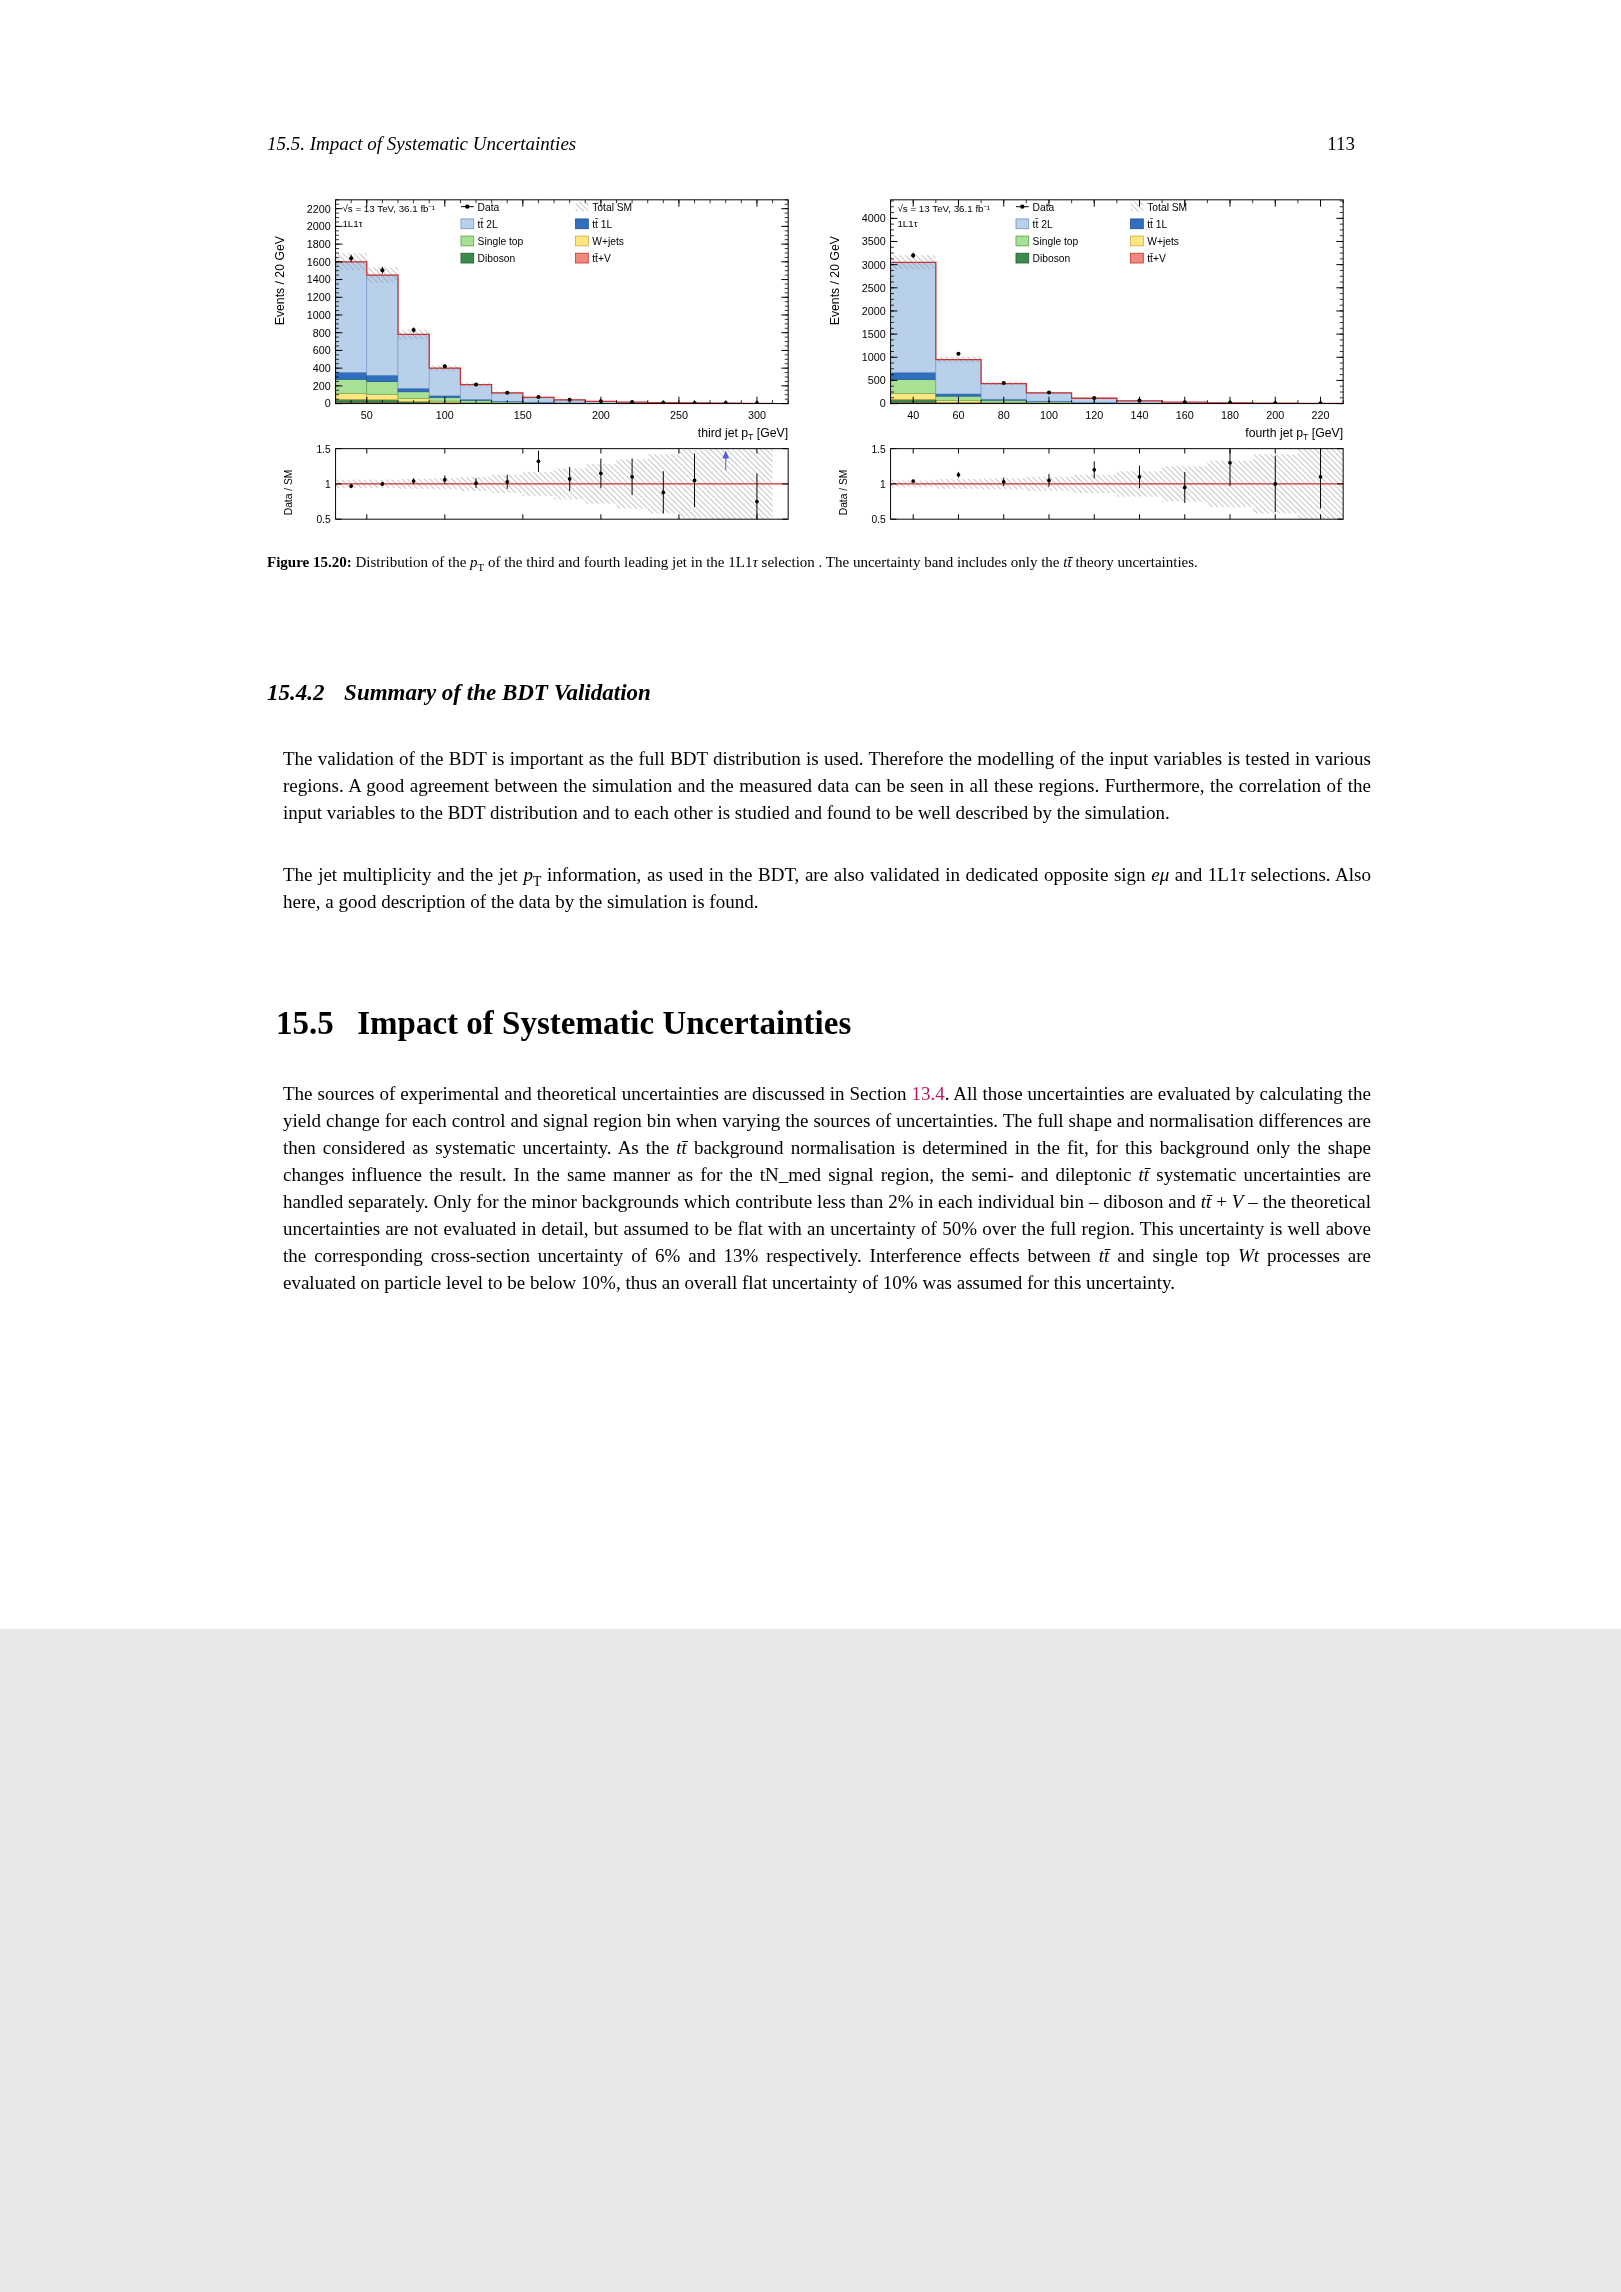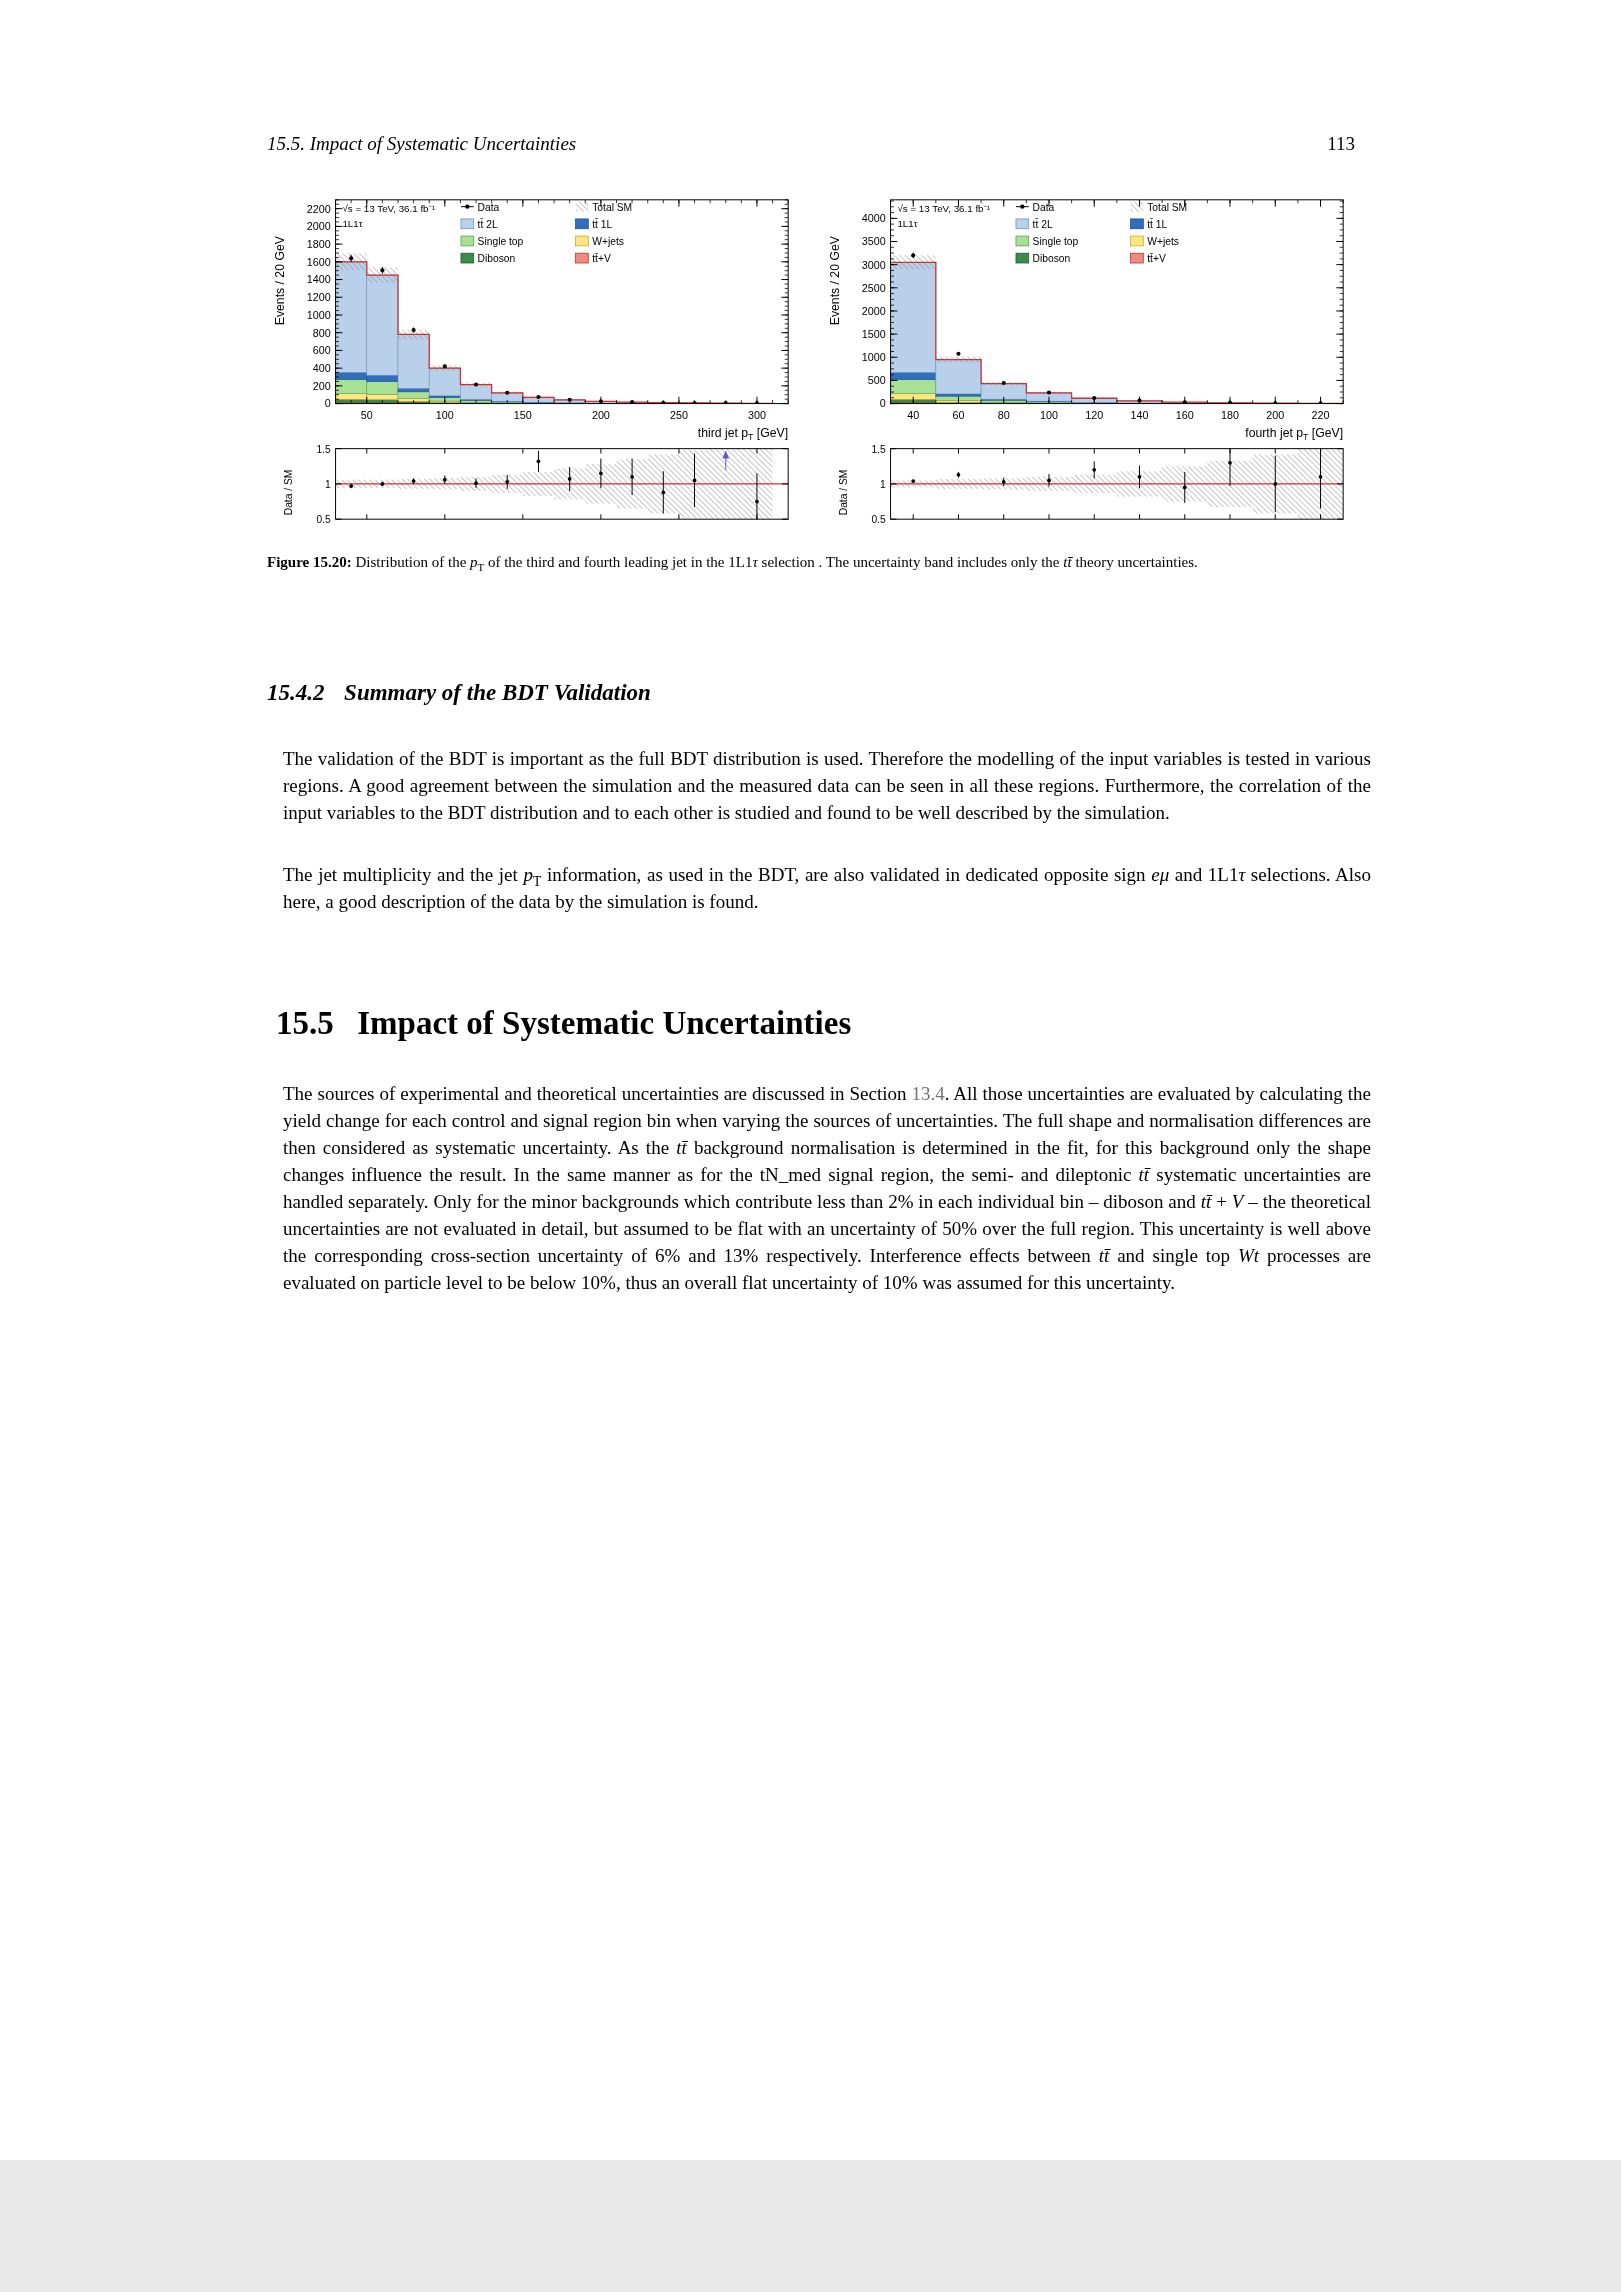--- a/index.html
+++ b/index.html
@@ -1,33 +1,33 @@
 <!DOCTYPE html>
 <html><head>
 <meta charset="utf-8">
 <style>
   html,body{margin:0;padding:0;background:#e8e8e8;}
-  .page{position:relative;width:1621px;height:2160px;background:#ffffff;
+  .page{position:relative;width:1621px;height:1629px;background:#ffffff;
         font-family:"Liberation Serif",serif;color:#000;overflow:hidden;}
   .content{position:absolute;left:267px;top:0;width:1088px;height:100%;}
   .running-head{position:absolute;top:133px;left:0;width:100%;display:flex;
         justify-content:space-between;font-size:19px;}
   .rh-left{font-style:italic;}
   .figure-row{position:absolute;top:188px;left:0;display:flex;gap:25.5px;margin:0;}
   .figure-row svg{display:block;}
   .caption{position:absolute;top:549px;left:0;width:100%;font-size:15px;
         line-height:27.4px;text-align:justify;margin:0;}
   .h-sub{position:absolute;top:680px;left:0;font-size:23px;font-weight:bold;margin:0;font-style:italic;}
   .h-main{position:absolute;top:996px;left:0;font-size:33px;font-weight:bold;margin:9px;}
   .sec-num-sub{margin-right:19.6px;}
   .sec-num-main{margin-right:23.5px;}
   .body-par{position:absolute;left:0;width:100%;font-size:19px;line-height:27px;
         text-align:justify;margin:16px;}
   .p1{top:729px;} .p2{top:845px;} .p3{top:1064px;}
-  .ref-link{color:#737373;cursor:pointer;}
+  .ref-link{color:#be185d;cursor:pointer;}
   sub{font-size:72%;line-height:0;}
   i{font-style:italic;}
 </style>
 </head>
 <body>
 
 <div class="page">
   <div class="content">
 
     <div class="running-head">

